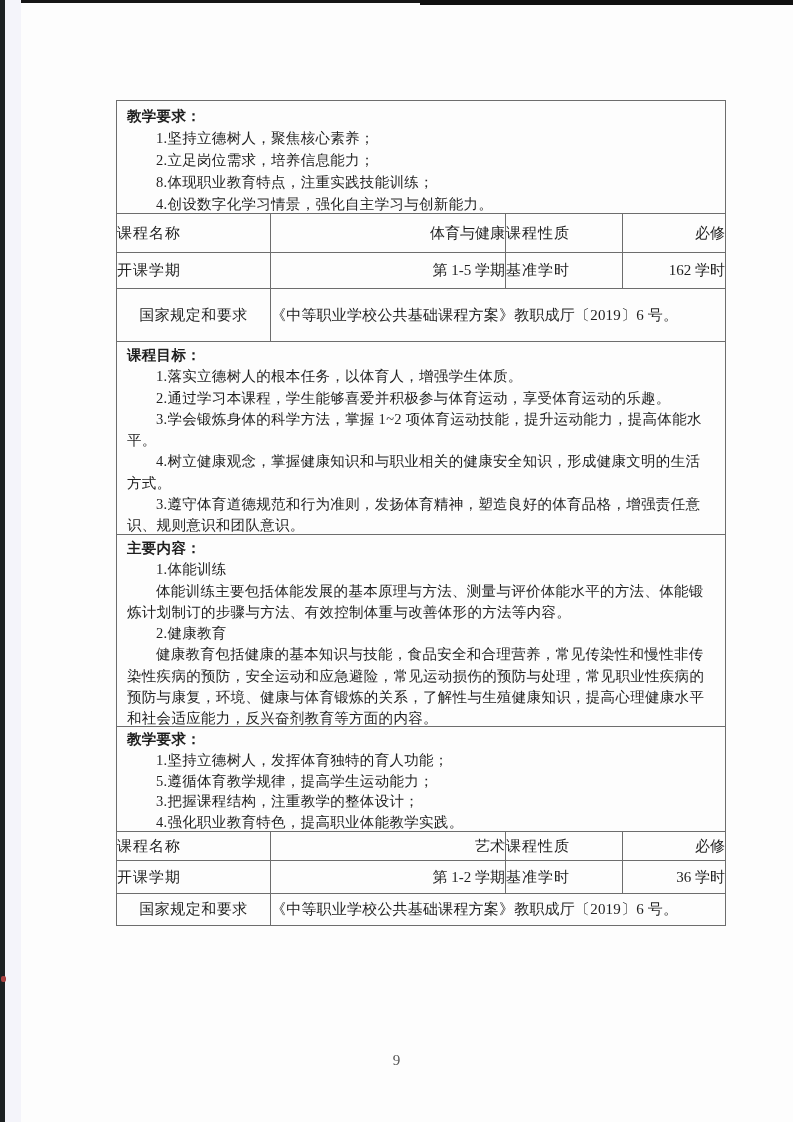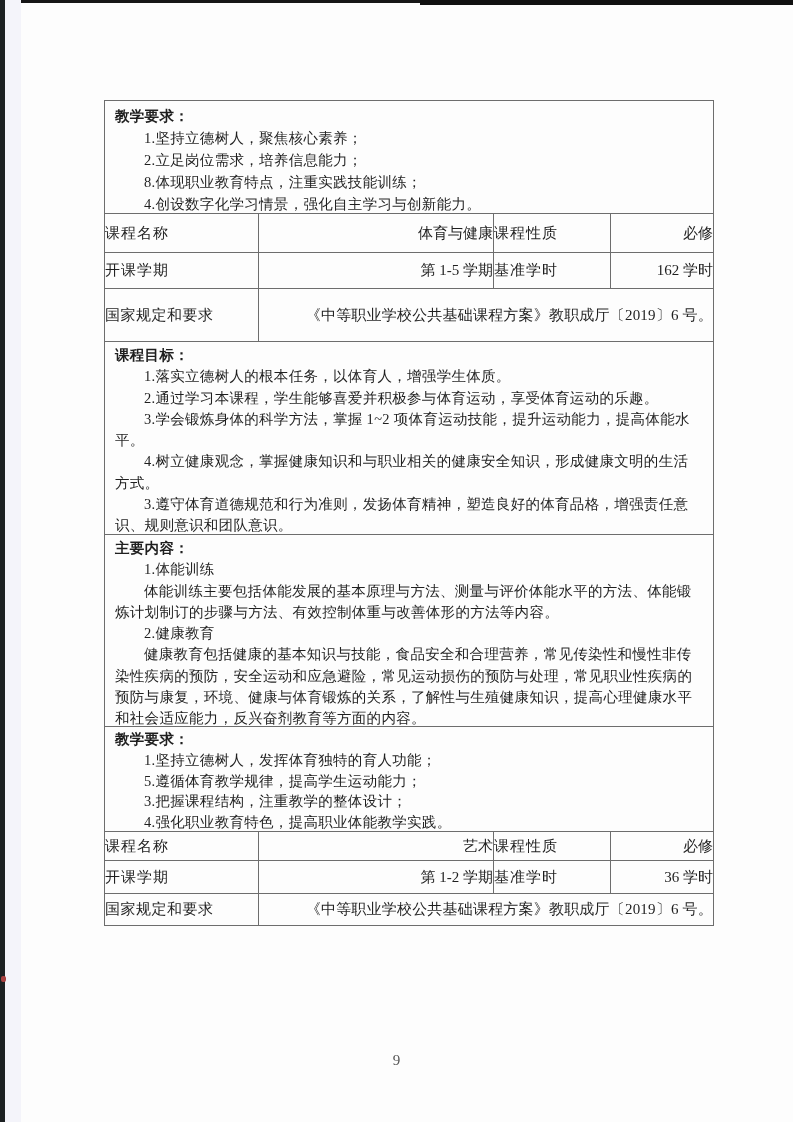--- a/index.html
+++ b/index.html
@@ -9,32 +9,32 @@
     color:#1f1f1f;overflow:hidden;
   }
   
   .edge-top{position:absolute;left:0;top:0;width:793px;height:3px;background:#161616;}
   .edge-top2{position:absolute;left:420px;top:0;width:373px;height:5px;background:#111;}
   .edge-left{position:absolute;left:0;top:0;width:5px;height:1122px;background:#1c2022;}
   .band-left{position:absolute;left:5px;top:0;width:16px;height:1122px;background:#f4f4fa;}
   .speck{position:absolute;left:1px;top:976px;width:5px;height:6px;background:#a84040;border-radius:2px;}
 
   table.doc{
-    position:absolute;left:104px;top:100px;width:609px;
+    position:absolute;left:116px;top:100px;width:609px;
     border-collapse:collapse;table-layout:fixed;
   }
   table.doc td{
     border:1px solid #6d6d6d;padding:0;vertical-align:middle;
     font-size:15px;color:#1f1f1f;
   }
   td.lbl{text-align:left;letter-spacing:1px;}
   td.val{text-align:right;}
   td.val b, td.val .num{font-weight:normal;font-family:"Liberation Serif",serif;}
-  td.lbl-sm{text-align:left;font-size:13.5px;letter-spacing:0.5px;}
-  td.val-left{text-align:right;padding-left:13px;font-size:15px;letter-spacing:0.2px;}
+  td.lbl-sm{text-align:center;font-size:13.5px;letter-spacing:0.5px;}
+  td.val-left{text-align:left;padding-left:13px;font-size:15px;letter-spacing:0.2px;}
 
   td.p-cell{vertical-align:top;}
   .pwrap{box-sizing:border-box;overflow:hidden;padding:4px 12px 0 10px;
          font-size:14.5px;line-height:21.6px;letter-spacing:0.3px;}
   .pwrap .ttl{font-weight:bold;text-indent:0;}
   .pwrap .item{text-indent:2em;}
   .h113{height:112px;line-height:22px;padding-top:4px;}
   .h193{height:192px;line-height:21.3px;padding-top:3px;}
   .h192{height:191px;line-height:21.3px;padding-top:3px;}
   .h105{height:104px;line-height:20.8px;padding-top:2px;}

